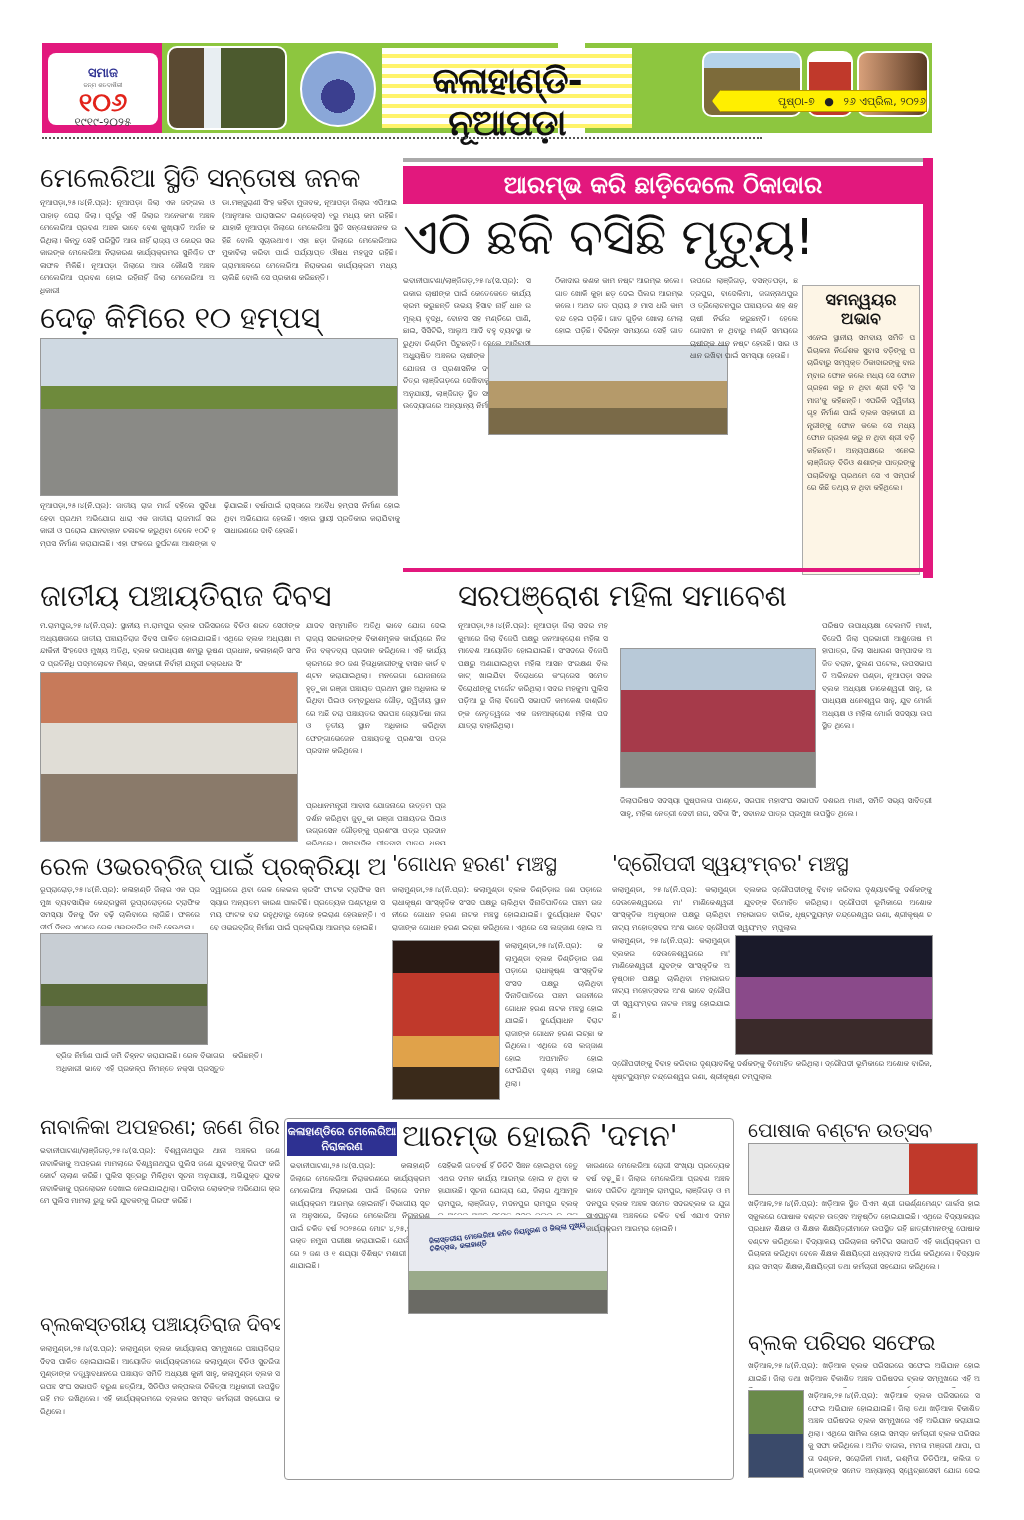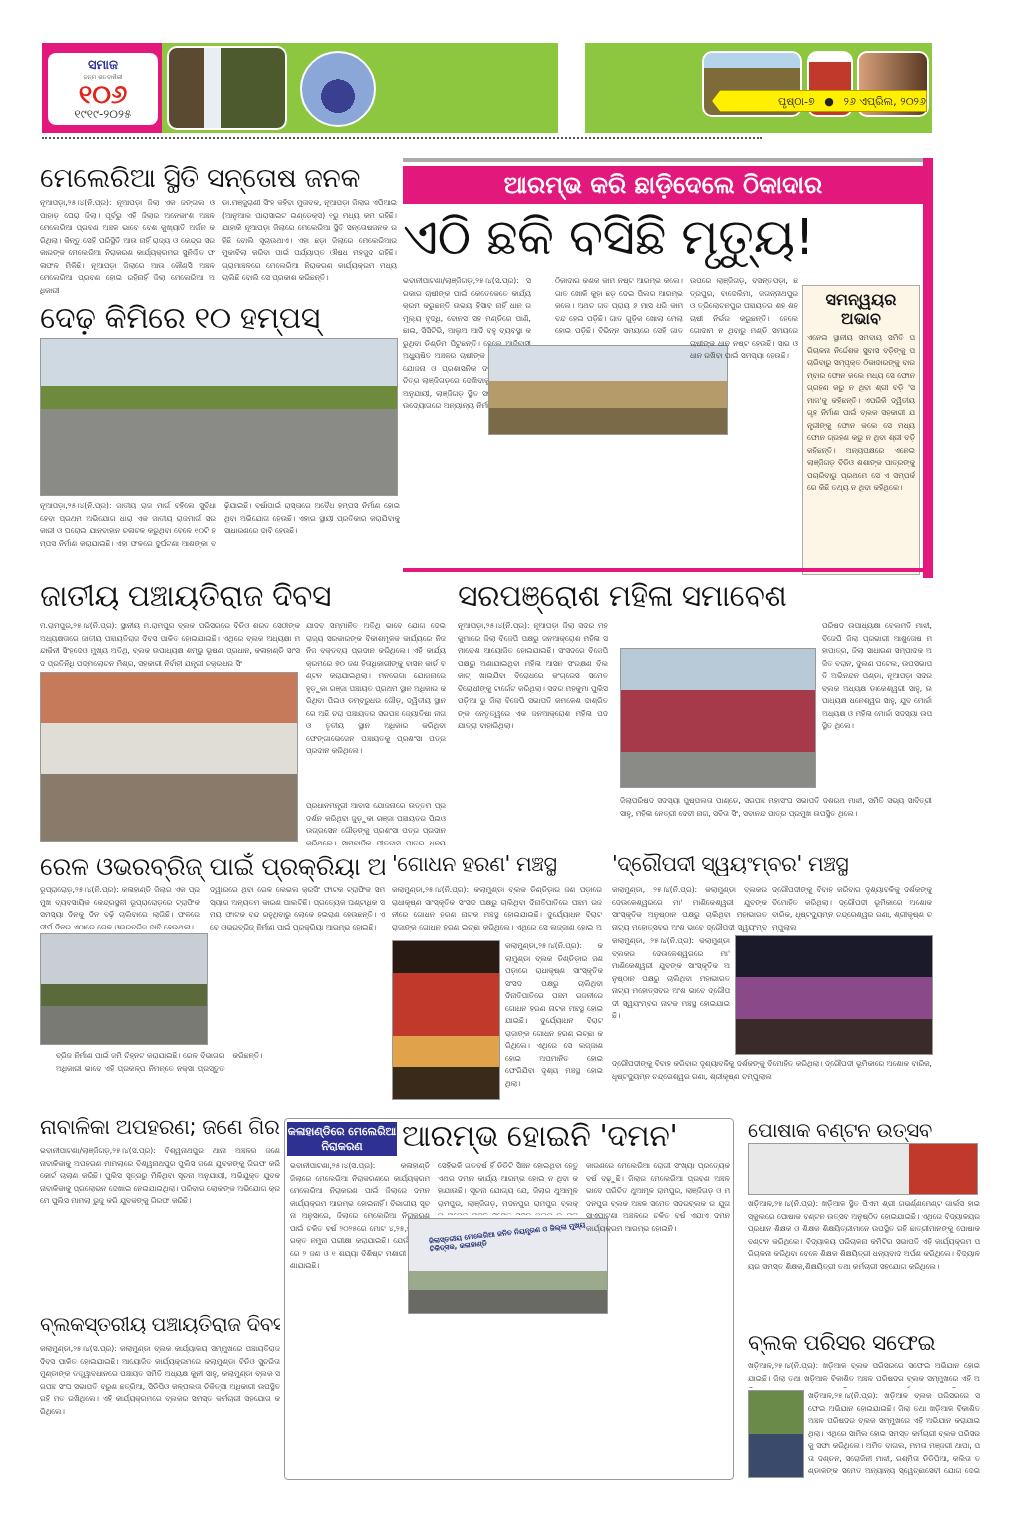--- a/index.html
+++ b/index.html
@@ -5,21 +5,21 @@
 *{box-sizing:border-box;margin:0;padding:0}
 body{width:1024px;height:1520px;background:#fff;font-family:"DejaVu Sans",sans-serif;color:#222;position:relative;overflow:hidden}
 .abs{position:absolute}
 .txt{font-size:7.5px;line-height:12.5px;color:#333;text-align:justify;overflow:hidden;word-break:break-all}
 .hl{font-weight:normal;color:#111;white-space:nowrap;overflow:hidden;letter-spacing:-0.5px;font-family:"DejaVu Sans",sans-serif}
 .photo{border:1px solid #999;overflow:hidden}
 
 #mast{left:42px;top:43px;width:890px;height:92px}
 #mast .bar{position:absolute;left:0;top:0;width:100%;height:90px;background:linear-gradient(90deg,#e2187d 0 120px,#8dc63f 120px 58%,#fff 58%,#fff 61%,#8dc63f 61%)}
 #logo{left:6px;top:10px;width:110px;height:72px;background:#fff;border-radius:8px;text-align:center}
-#logo .brand{font-size:13px;color:#2e3192;font-weight:bold;margin-top:4px}
+#logo .brand{font-size:13px;color:#2e3192;font-weight:bold;margin-top:12px}
 #logo .num{font-size:26px;color:#e2231a;font-weight:bold;line-height:26px}
 #logo .yrs{font-size:12px;color:#333}
 .mimg{position:absolute;border-radius:10px;border:2px solid #fff}
 #title-box{left:300px;top:5px;width:250px;height:80px;background:repeating-linear-gradient(180deg,#fff 0 6px,#fff36b 6px 10px)}
 #mast-title{left:0;top:12px;width:100%;text-align:center;font-size:36px;font-weight:bold;color:#111;letter-spacing:-1px}
 #datebox{left:712px;top:90px;width:215px;height:22px;background:#ffef00;border:1px solid #b59a00;font-size:11px;font-weight:normal;color:#222;line-height:22px;text-align:right;clip-path:polygon(4% 0,100% 0,100% 100%,4% 100%,0 50%)}
 #dots{left:42px;top:137px;width:720px;border-top:2px dotted #555}
 
 #lead-kicker{left:403px;top:166px;width:520px;height:38px;background:#e2187d;color:#fff;font-size:24px;font-weight:bold;text-align:center;line-height:38px}
 #lead-title{left:403px;top:208px;width:520px;font-size:50px;height:62px;text-align:left}
@@ -36,20 +36,23 @@
 <div class="abs" id="mast">
   <div class="bar"></div>
   <div class="abs" id="logo">
     <div class="brand">ସମାଜ</div>
     <div style="font-size:6px;color:#555">ଜନ୍ମ ଶତବାର୍ଷିକୀ</div>
     <div class="num">୧୦୬</div>
     <div class="yrs">୧୯୧୯-୨୦୨୫</div>
   </div>
   <div class="mimg" style="left:125px;top:3px;width:120px;height:84px;background:linear-gradient(90deg,#5a4a32 0 30%,#e8eef2 30% 45%,#4c5a2e 45% 100%)"></div>
   <div class="mimg" style="left:258px;top:8px;width:76px;height:76px;border-radius:50%;background:radial-gradient(circle at 50% 60%,#3b3f8f 0 30%,#8aa7d8 30% 100%)"></div>
+  <div class="abs" id="title-box" style="left:340px">
+    <div class="abs" id="mast-title">କଳାହାଣ୍ଡି-ନୂଆପଡ଼ା</div>
+  </div>
   <div class="mimg" style="left:660px;top:8px;width:100px;height:66px;background:linear-gradient(180deg,#b5d3ea 0 25%,#7d6b3a 25%)"></div>
   <div class="mimg" style="left:765px;top:8px;width:46px;height:66px;background:linear-gradient(180deg,#fff 0 15%,#c0392b 15%)"></div>
   <div class="mimg" style="left:815px;top:8px;width:72px;height:66px;background:linear-gradient(90deg,#d8a07a,#5a3a24)"></div>
 </div>
 <div class="abs" id="datebox">
   <span>ପୃଷ୍ଠା-୭</span>
   <span style="margin:0 6px">●</span>
   <span>୨୬ ଏପ୍ରିଲ, ୨୦୨୬</span>
 </div>
 <div class="abs" id="dots"></div>

